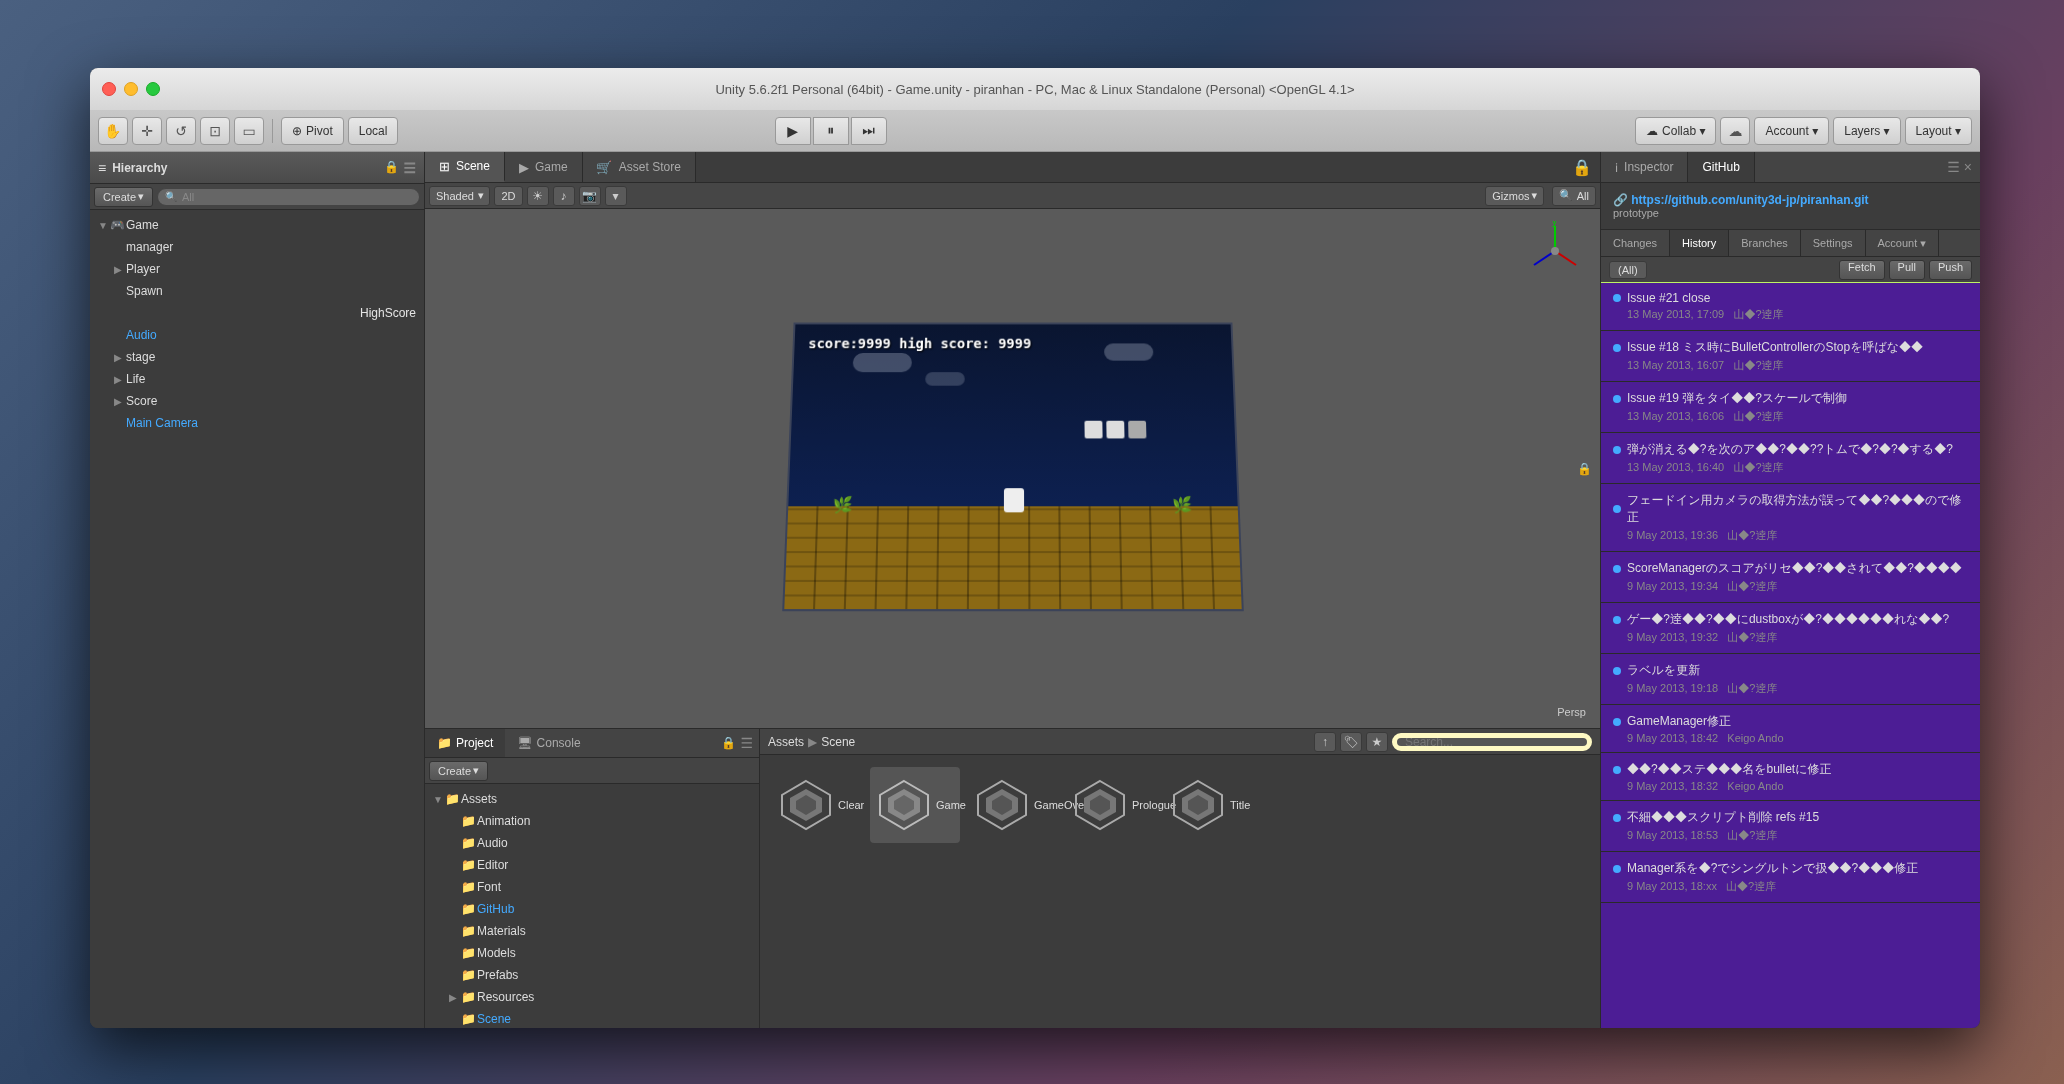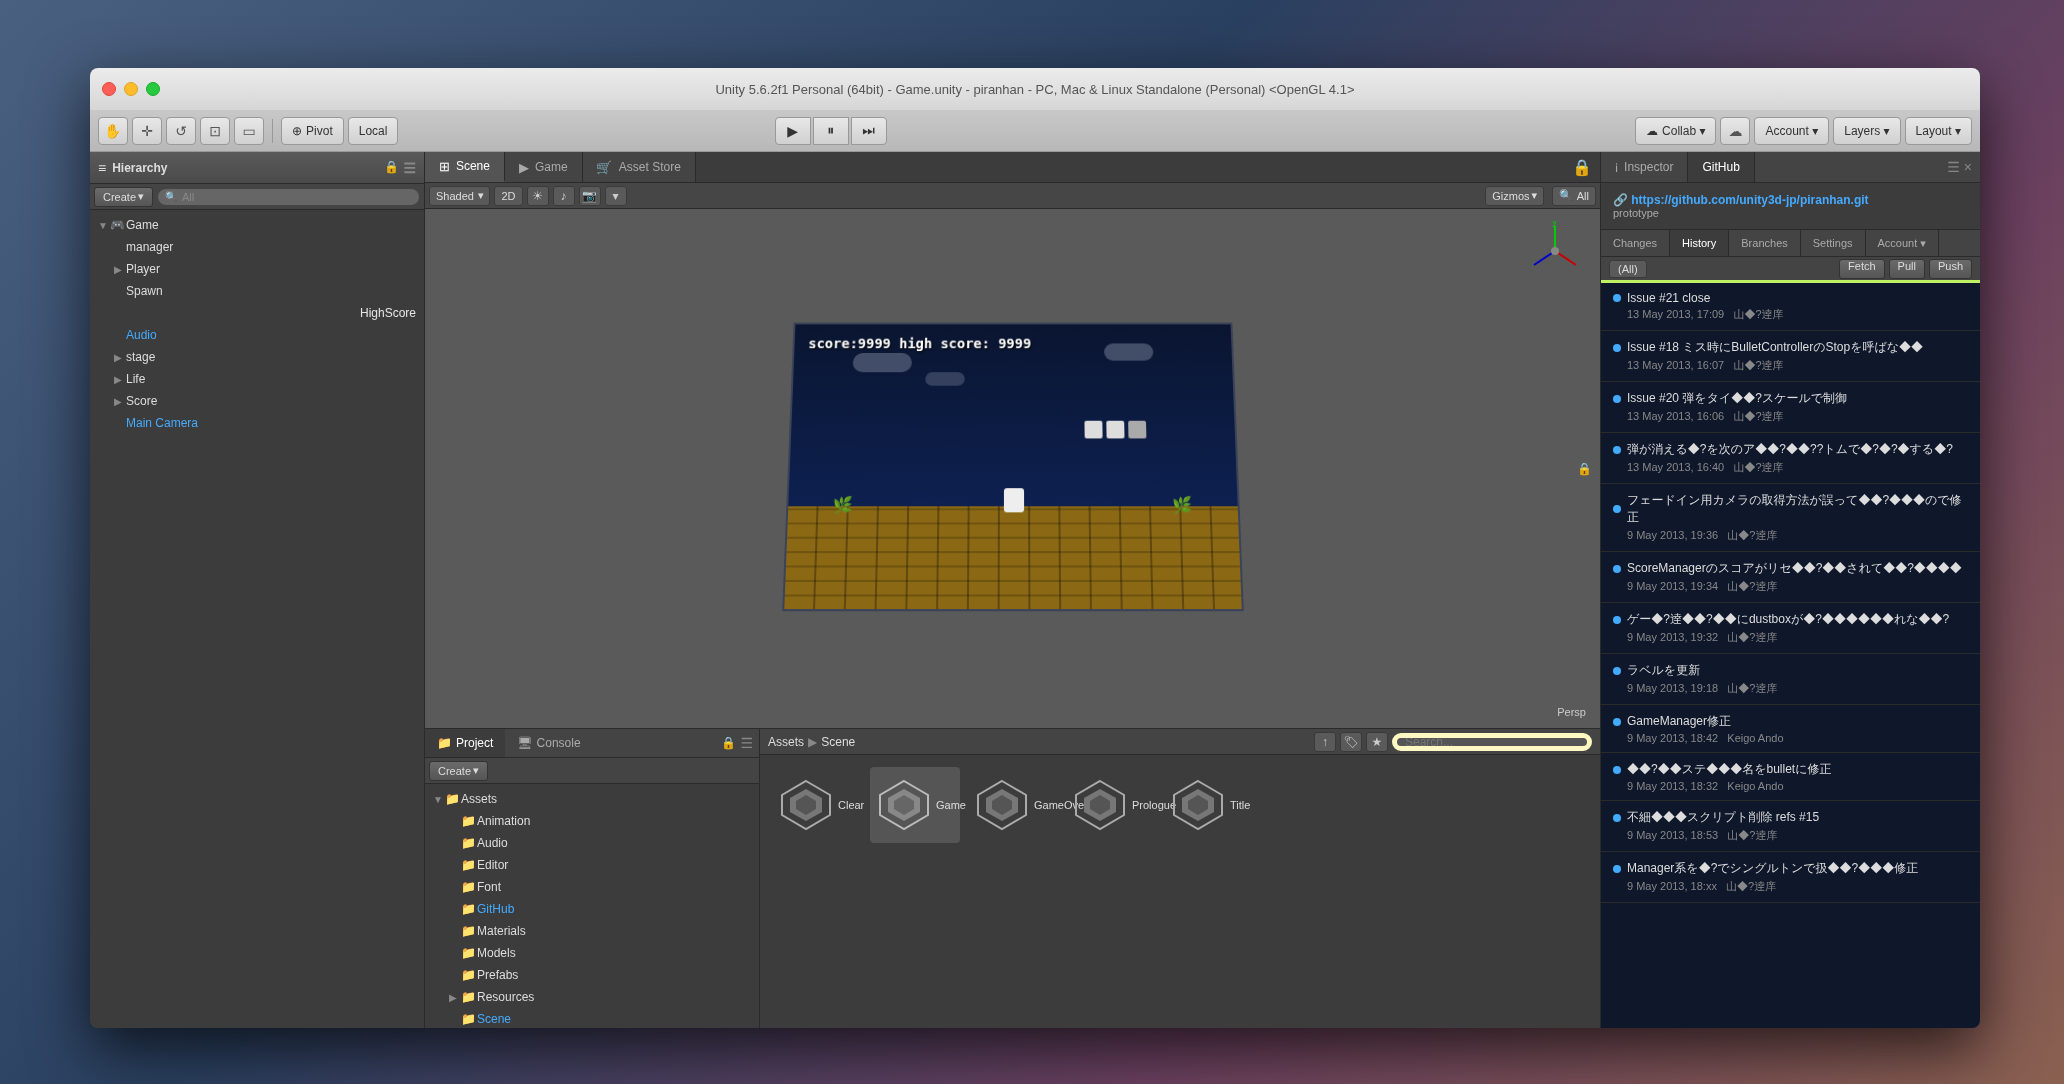--- a/index.html
+++ b/index.html
@@ -443,21 +443,21 @@
       background: #3c3c3c;
       color: #fff;
     }
     .github-filter-bar {
       height: 26px;
       background: #444;
       display: flex;
       align-items: center;
       padding: 0 8px;
       gap: 4px;
-      border-bottom: 3px solid #bef264;
+      border-bottom: 1px solid #bef264;
     }
     .filter-tag {
       padding: 2px 8px;
       background: #5a5a5a;
       border: 1px solid #3a3a3a;
       border-radius: 3px;
       color: #ddd;
       font-size: 11px;
     }
     .github-action-btn {
@@ -466,21 +466,21 @@
       background: linear-gradient(180deg, #6a6a6a 0%, #555 100%);
       border: 1px solid #333;
       border-radius: 3px;
       color: #ddd;
       font-size: 11px;
       cursor: pointer;
     }
     .commits-list {
       flex: 1;
       overflow-y: auto;
-      background: #0f172a;
+      background: #4c1d95;
     }
     .commit-item {
       padding: 8px 12px;
       border-bottom: 1px solid #2a2a2a;
       cursor: pointer;
     }
     .commit-dot {
       width: 8px; height: 8px;
       border-radius: 50%;
       background: #4af;
@@ -998,21 +998,21 @@
             <div class="commit-title">
               <span class="commit-dot"></span>
               <span>Issue #18 ミス時にBulletControllerのStopを呼ばな◆◆</span>
             </div>
             <div class="commit-meta">13 May 2013, 16:07 &nbsp; 山◆?逹庠</div>
           </div>
 
           <div class="commit-item">
             <div class="commit-title">
               <span class="commit-dot"></span>
-              <span>Issue #20 弾をタイ◆◆?スケールで制御</span>
+              <span>Issue #19 弾をタイ◆◆?スケールで制御</span>
             </div>
             <div class="commit-meta">13 May 2013, 16:06 &nbsp; 山◆?逹庠</div>
           </div>
 
           <div class="commit-item">
             <div class="commit-title">
               <span class="commit-dot"></span>
               <span>弾が消える◆?を次のア◆◆?◆◆??トムで◆?◆?◆する◆?</span>
             </div>
             <div class="commit-meta">13 May 2013, 16:40 &nbsp; 山◆?逹庠</div>

